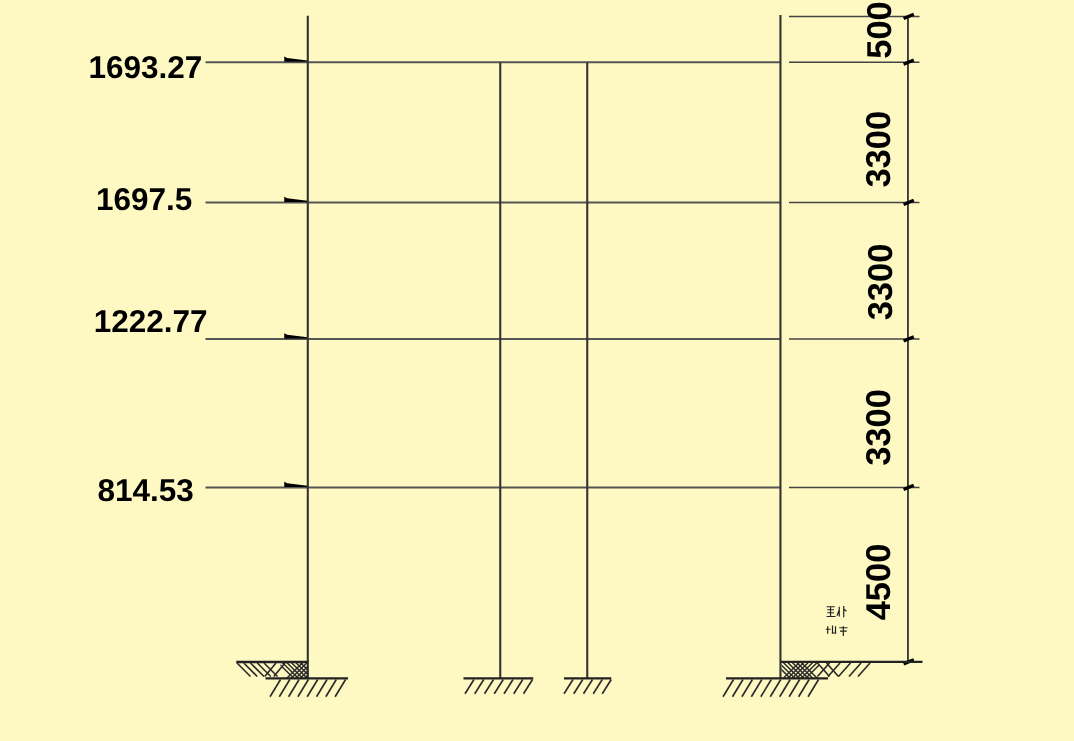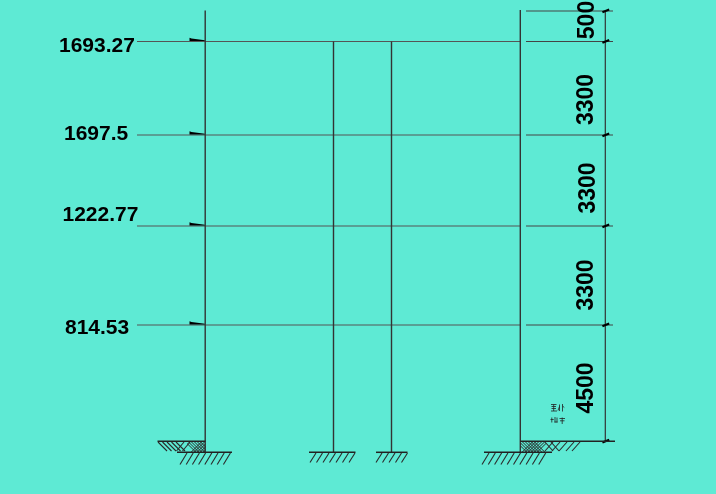--- a/index.html
+++ b/index.html
@@ -1,16 +1,16 @@
 <!DOCTYPE html>
 <html><head>
 <meta charset="utf-8">
 <style>
   html,body{margin:0;padding:0;background:#ffffff;}
-  .wrap{position:relative;width:716px;height:494px;background:#5eead4;overflow:hidden;}
+  .wrap{position:relative;width:716px;height:494px;background:#fef9c3;overflow:hidden;}
   svg{position:absolute;left:0;top:0;}
   text{font-family:"Liberation Sans",sans-serif;font-weight:bold;fill:#000;}
 </style>
 </head>
 <body>
 <div class="wrap">
 <svg width="716" height="494" viewBox="0 0 716 494">
 
 <text x="59" y="52" font-size="21">1693.27</text>
 

